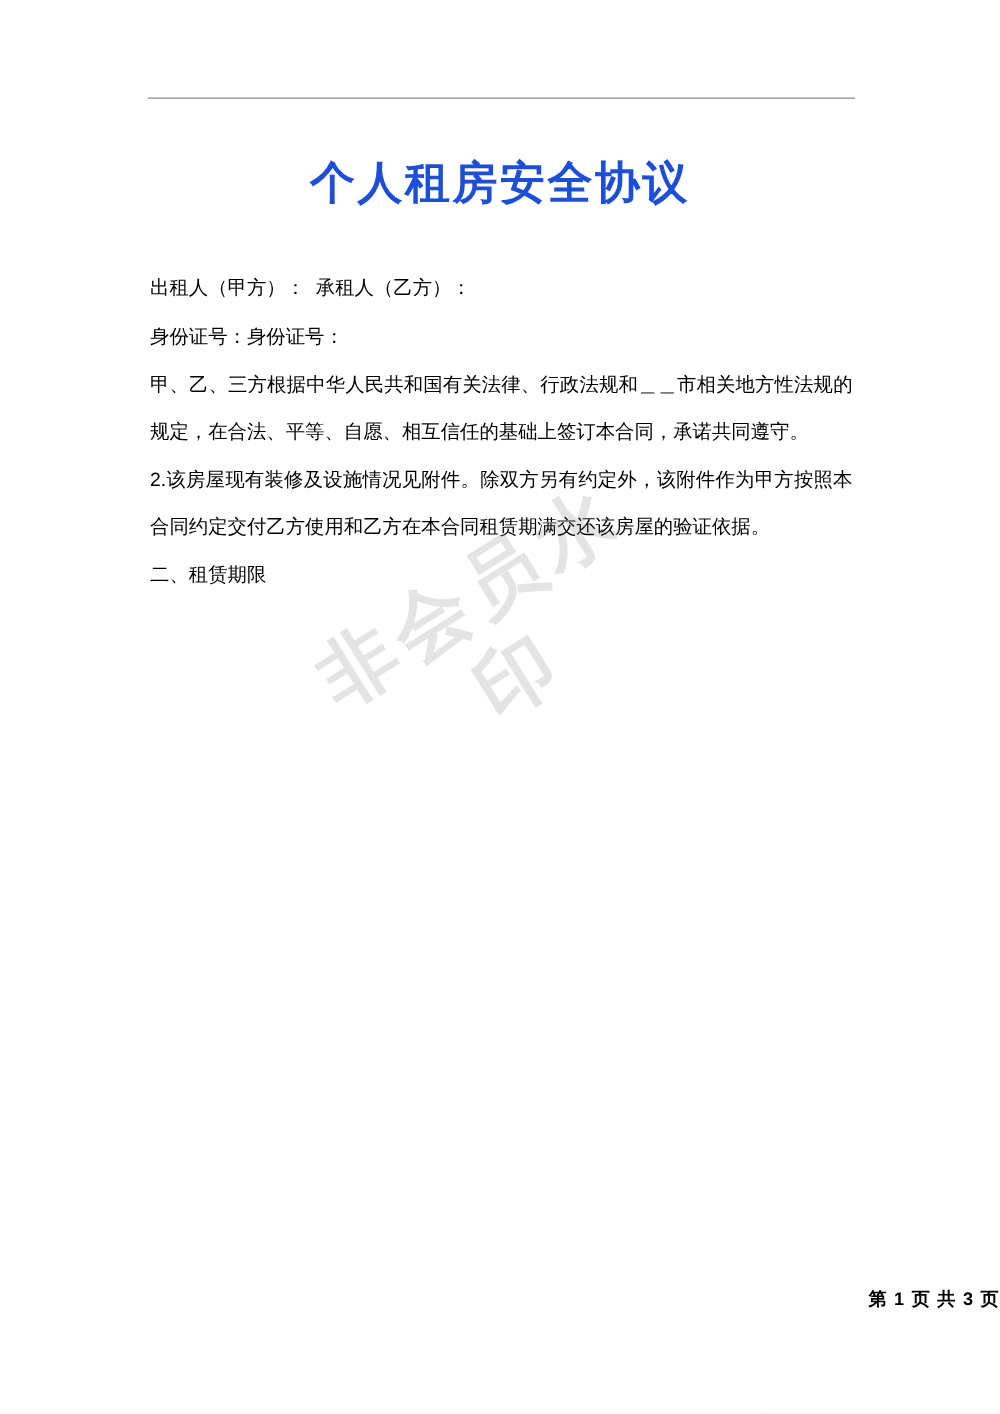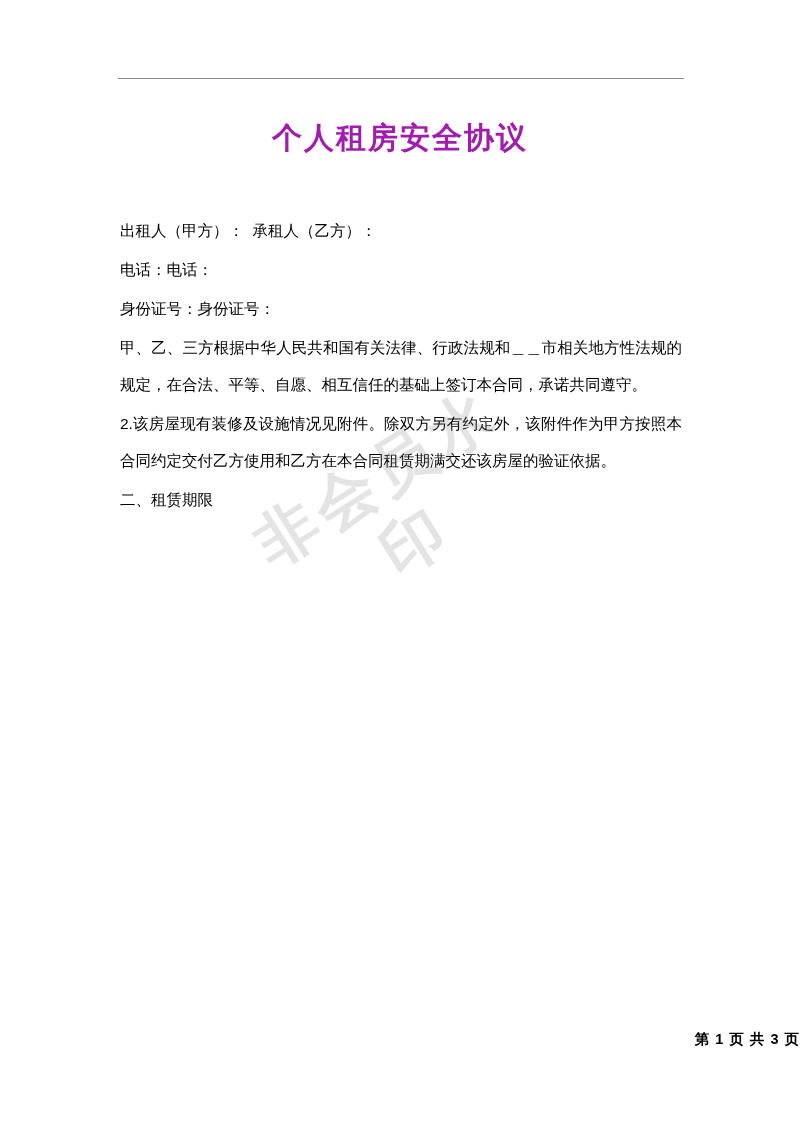--- a/index.html
+++ b/index.html
@@ -34,24 +34,24 @@
     width: 566px;
     height: 0;
     border-top: 1px solid #8a8a8a;
   }
   .doc-title {
     position: absolute;
     left: 0;
     top: 98px;
     width: 800px;
     text-align: center;
-    font-size: 30px;
+    font-size: 36px;
     font-weight: bold;
     letter-spacing: 2px;
-    color: #a21caf;
+    color: #1d4ed8;
   }
   .body-text {
     position: absolute;
     left: 118px;
     top: 210px;
     width: 566px;
     color: #000;
     font-size: 15.5px;
     line-height: 37px;
     text-align: justify;
@@ -93,21 +93,20 @@
 
 <div class="page">
   <div class="sheet">
 
     <div class="top-rule"></div>
 
     <h1 class="doc-title">个人租房安全协议</h1>
 
     <div class="body-text">
       <p>出租人（甲方）：  承租人（乙方）：</p>
-      <p>电话：电话：</p>
       <p>身份证号：身份证号：</p>
       <p>甲、乙、三方根据中华人民共和国有关法律、行政法规和＿＿市相关地方性法规的规定，在合法、平等、自愿、相互信任的基础上签订本合同，承诺共同遵守。</p>
       <p>2.该房屋现有装修及设施情况见附件。除双方另有约定外，该附件作为甲方按照本合同约定交付乙方使用和乙方在本合同租赁期满交还该房屋的验证依据。</p>
       <p>二、租赁期限</p>
     </div>
 
     <div class="watermark">非会员水印</div>
 
     <div class="footer">第 1 页 共 3 页</div>
 

